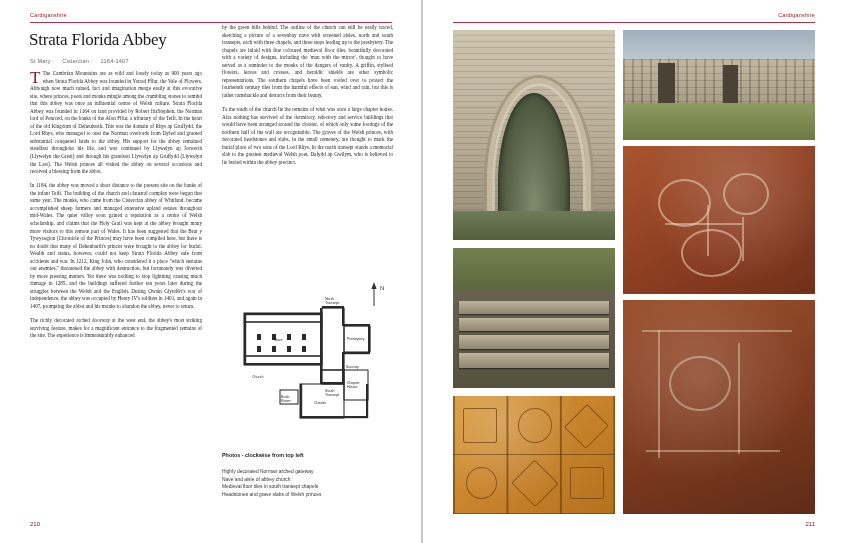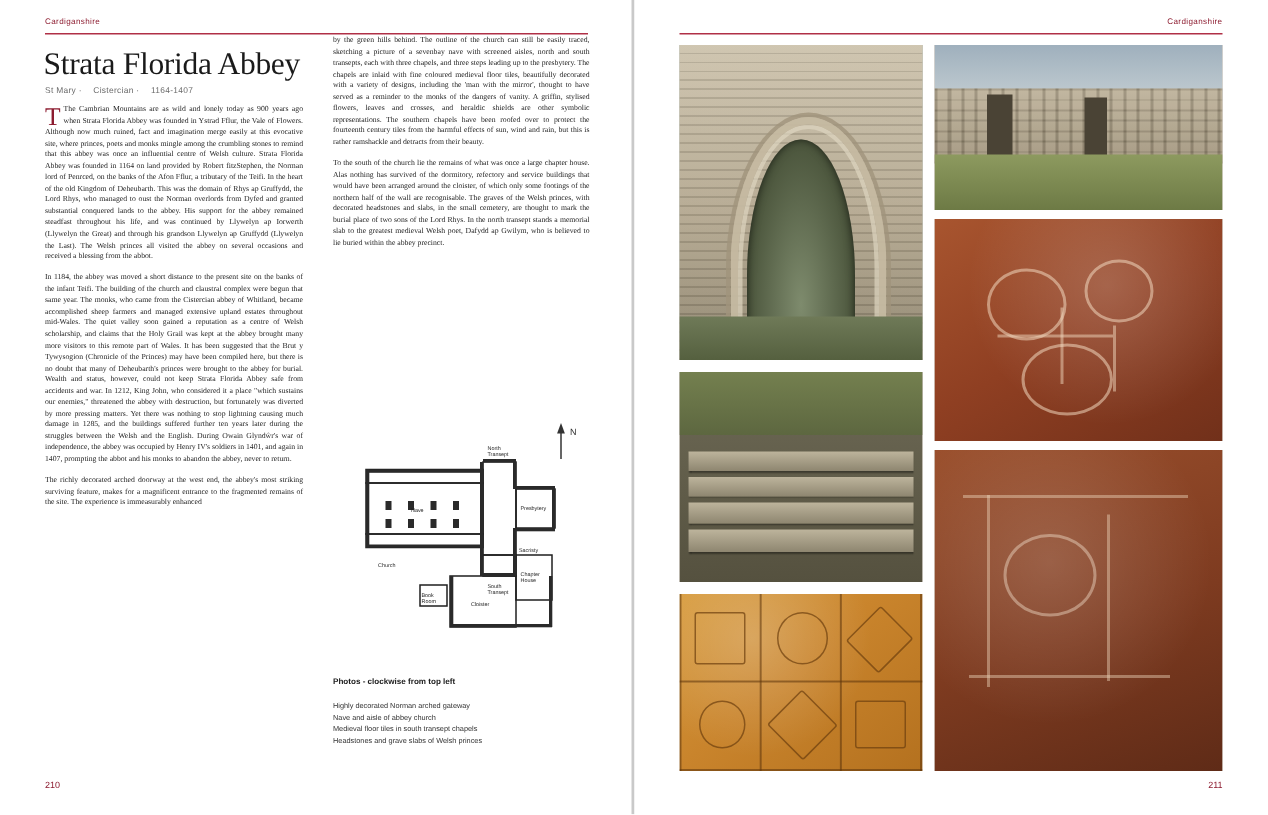--- a/index.html
+++ b/index.html
@@ -53,21 +53,21 @@
   }
   .rule.left { left: 30px; width: 362px; }
   .rule.right { left: 30px; width: 362px; }
 
   
   .title {
     position: absolute;
     left: 29px;
     top: 30px;
     font-family: "Liberation Serif", serif;
-    font-size: 21px;
+    font-size: 17px;
     color: #1a1a1a;
     letter-spacing: -0.2px;
   }
   .subtitle {
     position: absolute;
     left: 30px;
     top: 58px;
     font-size: 5.6px;
     color: #6a6a6a;
     letter-spacing: .2px;

